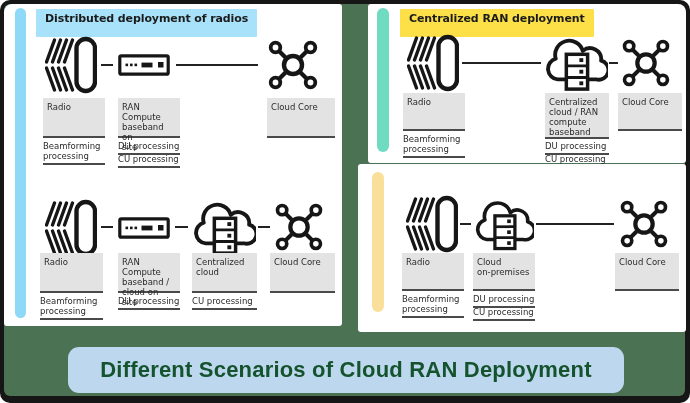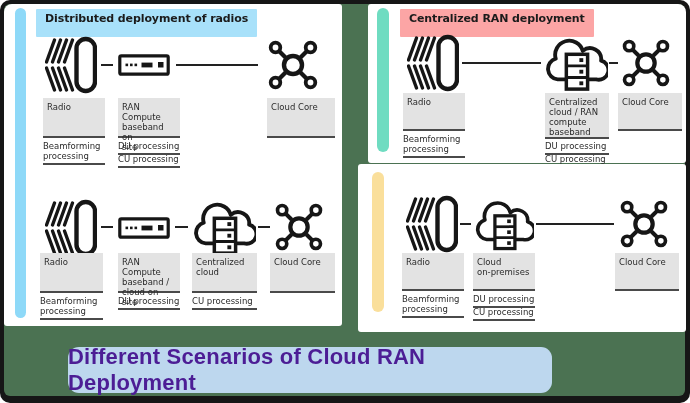--- a/index.html
+++ b/index.html
@@ -9,31 +9,31 @@
   .panel{position:absolute;background:#ffffff;border-radius:3px;}
   #panel-left{left:4px;top:4px;width:338px;height:322px;border-top-left-radius:8px;}
   #panel-rtop{left:368px;top:4px;width:318px;height:159px;border-top-right-radius:8px;}
   #panel-rbot{left:358px;top:164px;width:328px;height:168px;}
   .accent-bar{position:absolute;border-radius:7px;}
   #bar-blue{left:15px;top:8px;width:11px;height:310px;background:#8ED9F8;}
   #bar-teal{left:377px;top:8px;width:12px;height:144px;background:#6FDCC1;}
   #bar-yellow{left:372px;top:172px;width:12px;height:140px;background:#FADF9B;}
   .chip{position:absolute;padding:3px 9px 12px 9px;border-radius:1px;font-size:11px;font-weight:bold;color:#1b1b1b;letter-spacing:-0.1px;white-space:nowrap;}
   #chip-distributed{left:36px;top:9px;background:#A8E1FA;}
-  #chip-centralized{left:400px;top:9px;background:#fca5a5;}
+  #chip-centralized{left:400px;top:9px;background:#fde047;}
   #chip-enterprise{left:396px;top:169px;background:#F7F1A2;}
   .icon{position:absolute;}
   .conn{position:absolute;height:2px;background:#222222;}
   .gbox{position:absolute;background:#E3E3E3;border-bottom:2px solid #4a4a4a;box-sizing:border-box;
         padding:4px 4px;font-size:8.5px;line-height:10px;color:#2b2b2b;white-space:pre-line;}
   .plabel{position:absolute;box-sizing:border-box;border-bottom:2px solid #4a4a4a;padding-bottom:2px;
         font-size:8.5px;line-height:10px;color:#2b2b2b;white-space:pre-line;}
-  #banner{position:absolute;left:68px;top:347px;width:484px;height:46px;background:#BDD7EE;border-radius:11px;
+  #banner{position:absolute;left:68px;top:347px;width:556px;height:46px;background:#BDD7EE;border-radius:11px;
         display:flex;align-items:center;justify-content:center;
-        font-family:"Liberation Sans",sans-serif;font-size:22px;font-weight:bold;color:#4c1d95;letter-spacing:0.2px;}
+        font-family:"Liberation Sans",sans-serif;font-size:22px;font-weight:bold;color:#14532d;letter-spacing:0.2px;}
   svg .s{stroke:#161616;fill:none;}
 </style>
 </head>
 <body>
 
 <svg width="0" height="0" style="position:absolute" aria-hidden="true">
   <defs>
     <symbol id="ic-radio" viewBox="0 0 52 58">
       <g class="s" stroke-width="3.4" stroke-linecap="round">
         <line x1="1.5" y1="26" x2="9.5" y2="4"></line>

